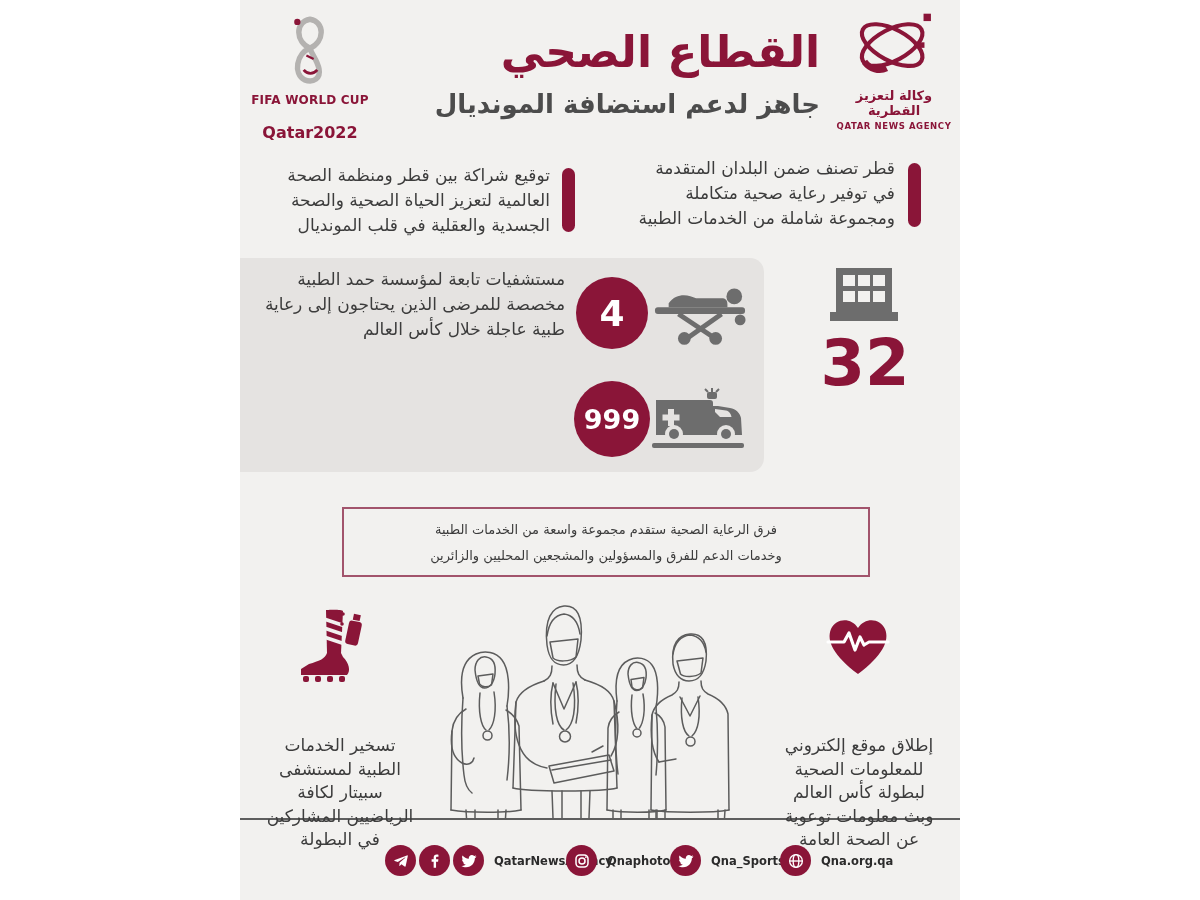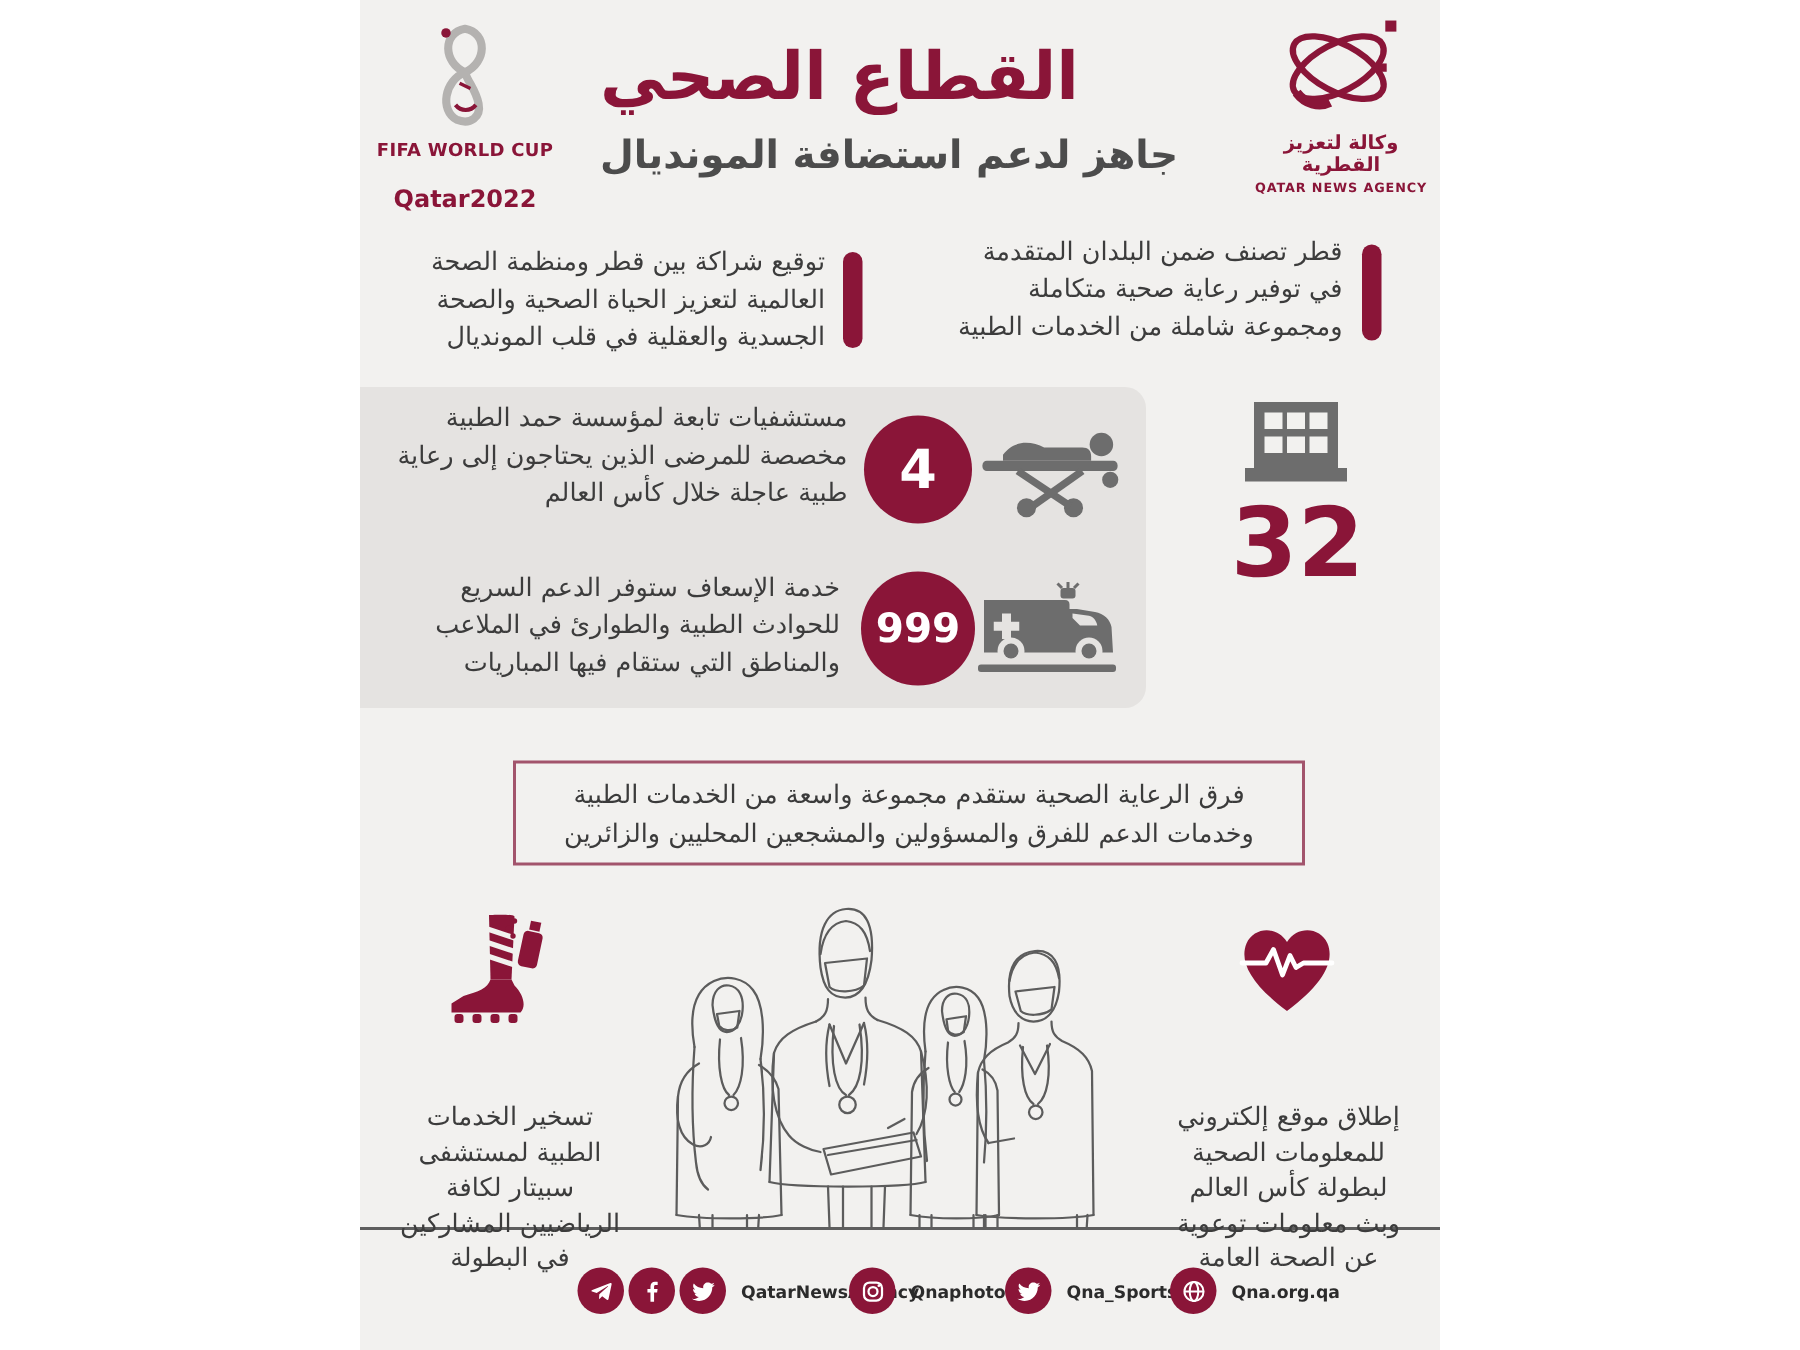--- a/index.html
+++ b/index.html
@@ -5,21 +5,21 @@
   * { margin:0; padding:0; box-sizing:border-box; }
   body { font-family:"DejaVu Sans", sans-serif; background:#ffffff; }
   .canvas { position:relative; width:1200px; height:900px; background:#ffffff; overflow:hidden; }
   .content { position:absolute; left:240px; top:0; width:720px; height:900px; background:#f2f1ef; }
   .abs { position:absolute; }
 
   
   .fifa-logo { left:8px; top:12px; width:124px; text-align:center; }
   .fifa-line1 { font-size:12px; font-weight:bold; color:#8a1538; letter-spacing:.2px; margin-top:1px; }
   .fifa-line2 { font-size:16px; font-weight:bold; color:#8a1538; margin-top:16px; }
-  .title-block { left:160px; top:26px; width:420px; text-align:left; }
+  .title-block { left:160px; top:26px; width:420px; text-align:right; }
   .main-title { font-size:44px; font-weight:bold; color:#8a1538; line-height:1.2; }
   .subtitle { font-size:26px; font-weight:bold; color:#4c4c4c; margin-top:10px; }
   .qna-logo { left:592px; top:10px; width:124px; text-align:center; }
   .qna-ar { font-size:13px; font-weight:bold; color:#8a1538; margin-top:2px; }
   .qna-en { font-size:8.5px; font-weight:bold; color:#8a1538; letter-spacing:.6px; margin-top:3px; }
 
   
   .rtl { direction:rtl; }
   .intro-text { font-size:17px; line-height:25px; color:#3c3c3c; text-align:right; font-weight:500; }
   .bar { width:13px; background:#8a1538; border-radius:7px; }
@@ -39,21 +39,21 @@
   .stretcher-icon { left:413px; top:281px; }
   .ambulance-icon { left:412px; top:388px; }
 
   
   .building-icon { left:590px; top:266px; }
   .stat32-value { left:550px; top:331px; width:150px; text-align:center; font-size:64px; font-weight:bold; color:#8a1538; line-height:1; }
   .stat32-text { left:545px; top:404px; width:160px; font-size:17px; line-height:25px; color:#3c3c3c; text-align:center; font-weight:500; }
 
   
   .banner { left:102px; top:507px; width:528px; height:70px; border:2px solid #a2546c; padding-top:8px; }
-  .banner-text { font-size:17px; line-height:26px; color:#3b3b3b; text-align:center; font-weight:500; }
+  .banner-text { font-size:13px; line-height:26px; color:#3b3b3b; text-align:center; font-weight:500; }
 
   
   .feature-text { font-size:17px; line-height:23.5px; color:#3c3c3c; text-align:center; font-weight:500;margin-top:48px; }
   .aspetar-icon { left:55px; top:607px; }
   .aspetar-text { left:10px; top:686px; width:180px; }
   .website-icon { left:582px; top:612px; }
   .website-text { left:527px; top:686px; width:184px; }
 
   .illustration { left:193px; top:590px; }
   .ground-line { left:0; top:818px; width:720px; height:2px; background:#5e5e5e; }
@@ -133,25 +133,20 @@
         <circle cx="64" cy="58" r="6.5"></circle>
         <circle cx="32" cy="58" r="6.5"></circle>
         <circle cx="89" cy="39" r="5.5"></circle>
       </g>
       <g stroke="#6d6d6d" stroke-width="5">
         <line x1="26" y1="33" x2="62" y2="57"></line>
         <line x1="70" y1="33" x2="36" y2="57"></line>
       </g>
     </svg>
 
-    <div class="abs panel-text item2-text rtl">
-      <div>خدمة الإسعاف ستوفر الدعم السريع</div>
-      <div>للحوادث الطبية والطوارئ في الملاعب</div>
-      <div>والمناطق التي ستقام فيها المباريات</div>
-    </div>
     <div class="abs num-circle circle-999">999</div>
     <svg class="abs ambulance-icon" width="96" height="62" viewBox="0 0 96 62">
       <g stroke="#6d6d6d" stroke-width="2">
         <line x1="53" y1="1" x2="56" y2="4"></line>
           <line x1="60" y1="0" x2="60" y2="4"></line>
           <line x1="67" y1="1" x2="64" y2="4"></line>
       </g>
       <rect x="55" y="4" width="10" height="7" rx="2" fill="#6d6d6d"></rect>
       <path d="M4,12 H58 C60,12 61,13 61,15 V18 H66 L78,20 C84,21 88,25 89,30 L90,47 H4 Z" fill="#6d6d6d"></path>
       <path d="M63,21 L74,22.5 C77,23 79,26 79.5,29 L68,29 L63,24 Z" fill="#e5e3e1"></path>

